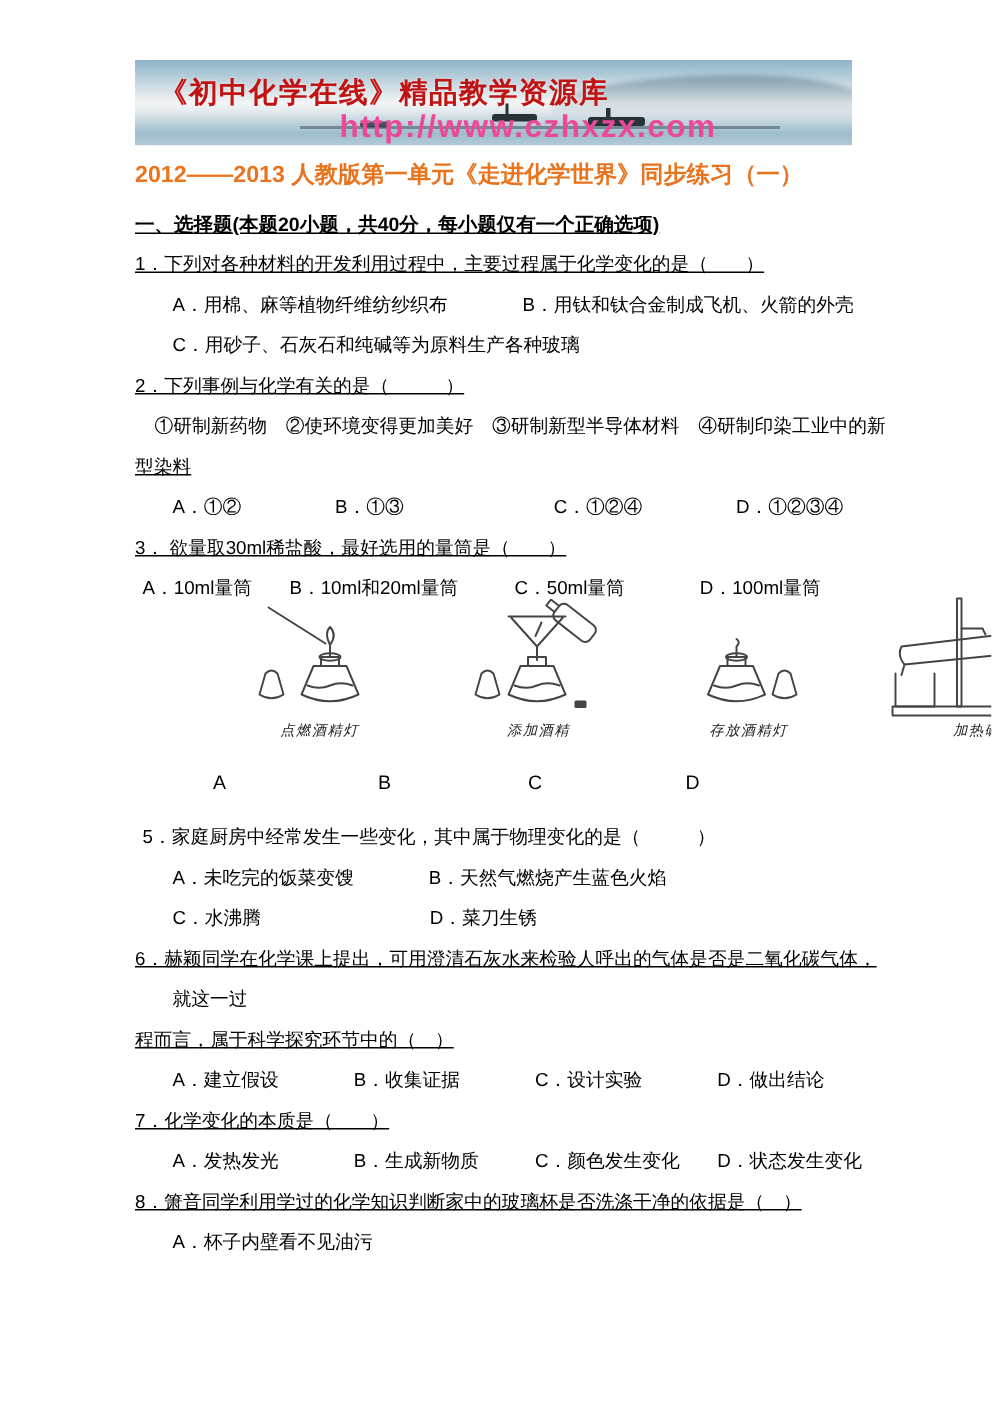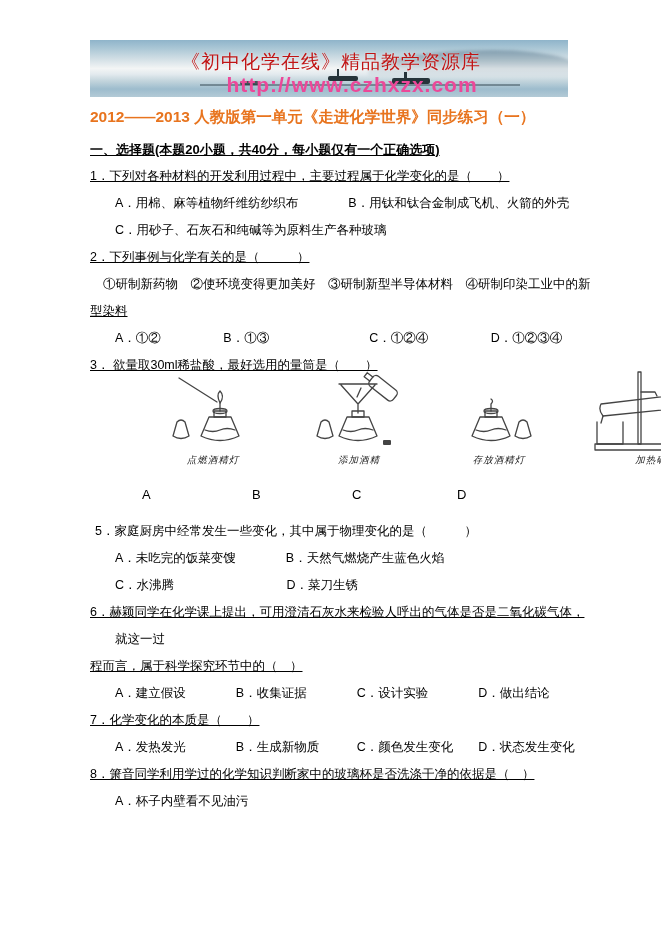--- a/index.html
+++ b/index.html
@@ -14,22 +14,22 @@
   .banner-mountain{position:absolute;right:-10px;top:10px;width:210px;height:26px;
     background:linear-gradient(180deg,rgba(92,122,142,.55),rgba(140,170,185,.08));
     border-radius:60% 40% 0 0 / 90% 70% 0 0;filter:blur(1.5px);}
   .banner-streak{position:absolute;left:110px;top:44px;width:320px;height:2px;background:rgba(40,60,72,.45);filter:blur(.5px);}
   .boat{position:absolute;background:#26343a;border-radius:2px;}
   .boat.b1{left:238px;top:36px;width:30px;height:5px;}
   .boat.b1::before{content:"";position:absolute;left:9px;top:-7px;width:2px;height:7px;background:#26343a;}
   .boat.b2{left:302px;top:38px;width:38px;height:6px;}
   .boat.b2::before{content:"";position:absolute;left:12px;top:-6px;width:3px;height:6px;background:#26343a;}
   .boat.b3{left:150px;top:41px;width:20px;height:4px;opacity:.8;}
-  .banner-title{position:absolute;top:9px;left:4px;right:0;text-align:center;
-    font-family:"DejaVu Serif",serif;font-weight:normal;font-size:19px;color:#c01414;letter-spacing:1px;
+  .banner-title{position:absolute;top:9px;left:16px;right:0;
+    font-family:"DejaVu Serif",serif;font-weight:bold;font-size:19px;color:#c01414;letter-spacing:1px;
     text-shadow:0 0 2px rgba(255,255,255,.6);}
   .banner-url{position:absolute;top:33px;left:46px;right:0;text-align:center;
     font-weight:bold;font-size:21px;color:#ec4899;letter-spacing:1px;}
 
   
   .doc-title{margin:9px 0 0;text-align:left;font-size:15.5px;font-weight:bold;color:#e8741e;line-height:22px;white-space:pre;}
   .lines{margin-top:8px;}
   .line{margin:0;font-size:12.5px;line-height:27px;white-space:pre;}
   .bold{font-weight:bold;font-size:13px;}
   .ind0{padding-left:0;text-decoration:underline;} .ind1{padding-left:25px;} .ind2{padding-left:5px;} .ind3{padding-left:13px;}
@@ -72,20 +72,21 @@
     <div class="lines">
         <p class="line ind0 bold">一、选择题(本题20小题，共40分，每小题仅有一个正确选项)</p>
         <p class="line ind0">1．下列对各种材料的开发利用过程中，主要过程属于化学变化的是（　　）</p>
         <p class="line ind1">A．用棉、麻等植物纤维纺纱织布　　　　B．用钛和钛合金制成飞机、火箭的外壳</p>
         <p class="line ind1">C．用砂子、石灰石和纯碱等为原料生产各种玻璃</p>
         <p class="line ind0">2．下列事例与化学有关的是（　　　）</p>
         <p class="line ind3">①研制新药物　②使环境变得更加美好　③研制新型半导体材料　④研制印染工业中的新</p>
         <p class="line ind0">型染料</p>
         <p class="line ind1">A．①②　　　　　B．①③　　　　　　　　C．①②④　　　　　D．①②③④</p>
         <p class="line ind0">3． 欲量取30ml稀盐酸，最好选用的量筒是（　　）</p>
+        <p class="line ind2">A．10ml量筒　　B．10ml和20ml量筒　　　C．50ml量筒　　　　D．100ml量筒</p>
       </div>
 
     <div class="figure-row">
 
       <figure class="fig">
         <svg width="96" height="82" viewBox="0 0 96 82">
           <path class="sk" d="M8,64l4,-14q4,-4 8,0l4,14q-8,5 -16,0z"></path>
           <path class="sk" d="M44,45h22l8,19q-19,9 -38,0z"></path>
           <path class="sk" d="M40,58q8,3 15,0t15,0"></path>
           <path class="sk" d="M49,39h12v6h-12z"></path>

